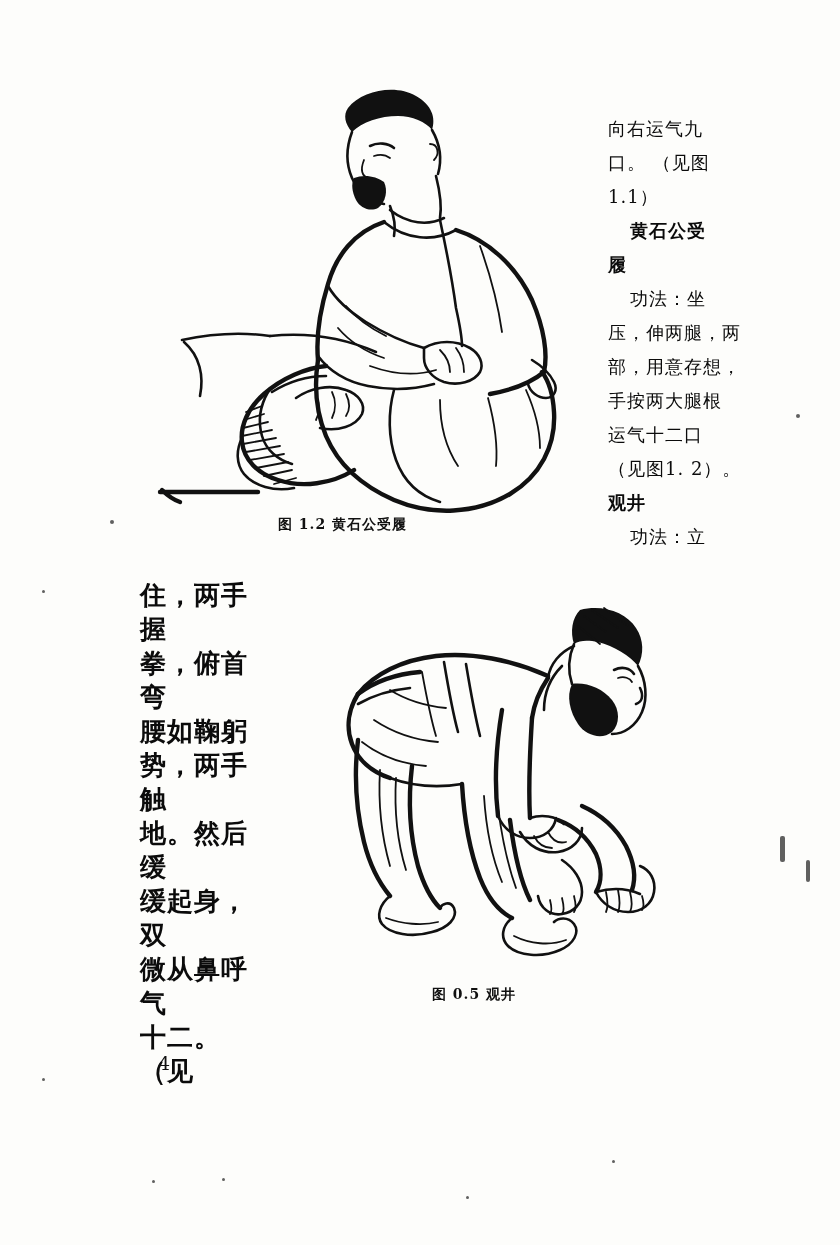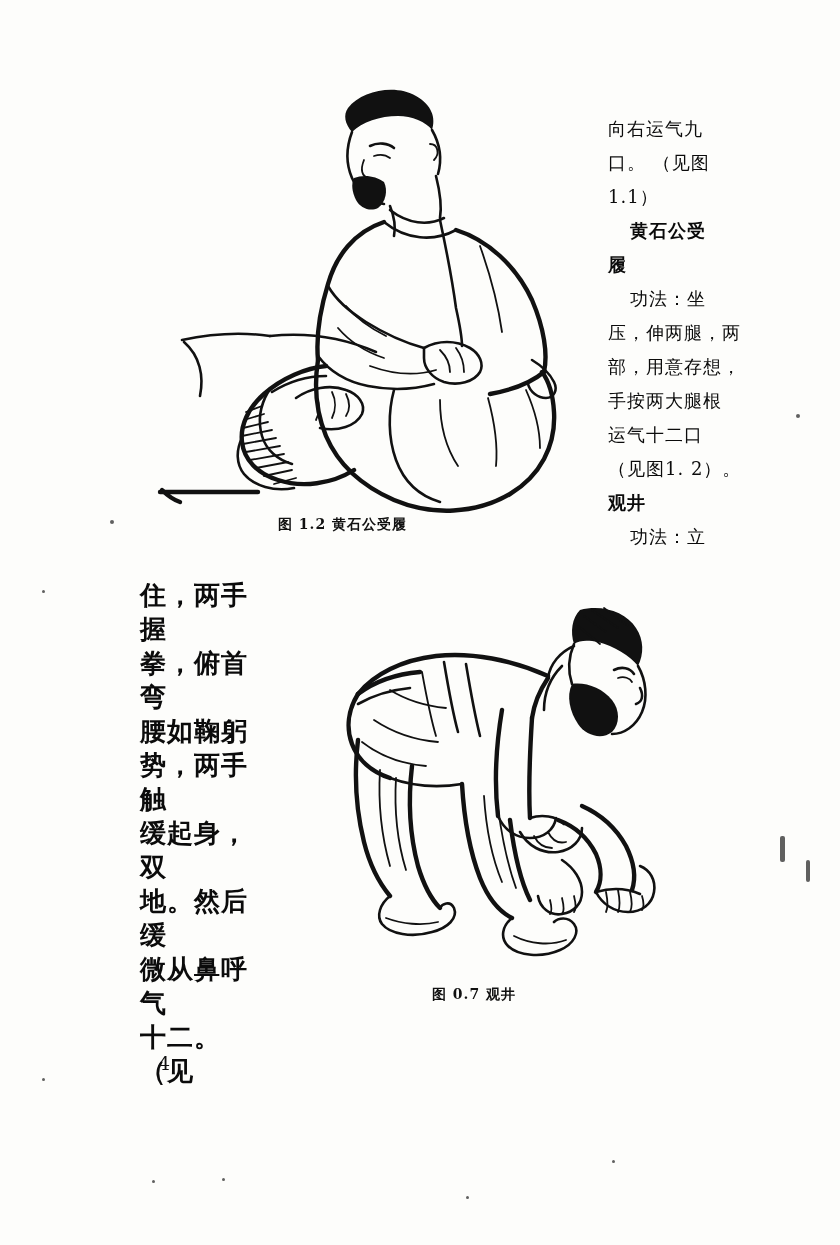--- a/index.html
+++ b/index.html
@@ -273,21 +273,21 @@
       <g class="ink-thin">
         <path d="M288 330 C290 338 290 342 288 344"></path>
         <path d="M300 328 C302 336 302 342 300 344"></path>
         <path d="M312 326 C314 334 314 340 312 342"></path>
       </g>
 
       <path class="ink" d="M96 134 C110 126 128 120 148 118"></path>
     </svg>
   </div>
 
-  <div class="caption" id="caption-1-3">图 0.7    观井</div>
+  <div class="caption" id="caption-1-3">图 0.5    观井</div>
 
   <div class="vtext right-col">
     <p>向右运气九</p>
     <p>口。 （见图</p>
     <p>1.1）</p>
     <p class="heading">黄石公受</p>
     <p class="vtext bold" style="position:static;">履</p>
     <p class="indent">功法：坐</p>
     <p>压，伸两腿，两</p>
     <p>部，用意存想，</p>
@@ -296,22 +296,22 @@
     <p>（见图1. 2）。</p>
     <p class="heading2">观井</p>
     <p class="indent">功法：立</p>
   </div>
 
   <div class="vtext left-col">
     <p>住，两手握</p>
     <p>拳，俯首弯</p>
     <p>腰如鞠躬</p>
     <p>势，两手触</p>
+    <p>地。然后缓</p>
     <p>缓起身，双</p>
-    <p>地。然后缓</p>
     <p>微从鼻呼气</p>
     <p>十二。（见</p>
   </div>
 
   <div class="page-number">4</div>
 
   <div class="speck" style="left:110px; top:520px; width:4px; height:4px;"></div>
   <div class="speck" style="left:796px; top:414px; width:4px; height:4px;"></div>
   <div class="speck" style="left:780px; top:836px; width:5px; height:26px; border-radius:2px;"></div>
   <div class="speck" style="left:806px; top:860px; width:4px; height:22px; border-radius:2px;"></div>

